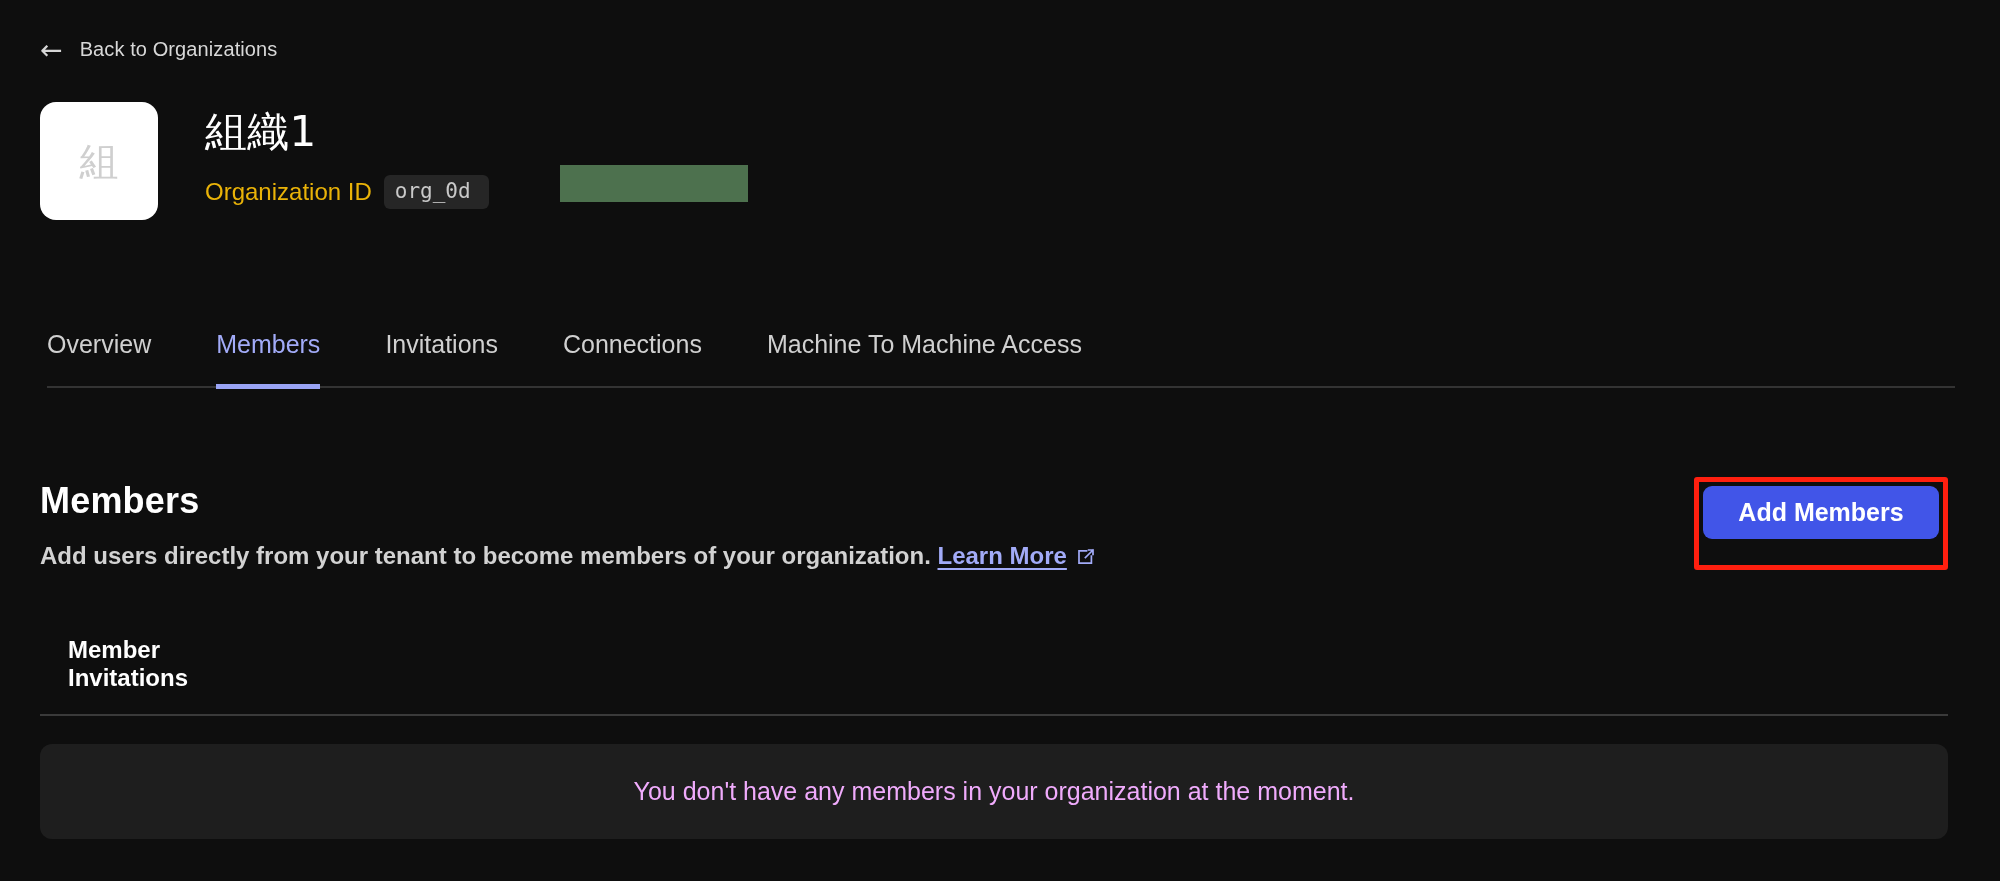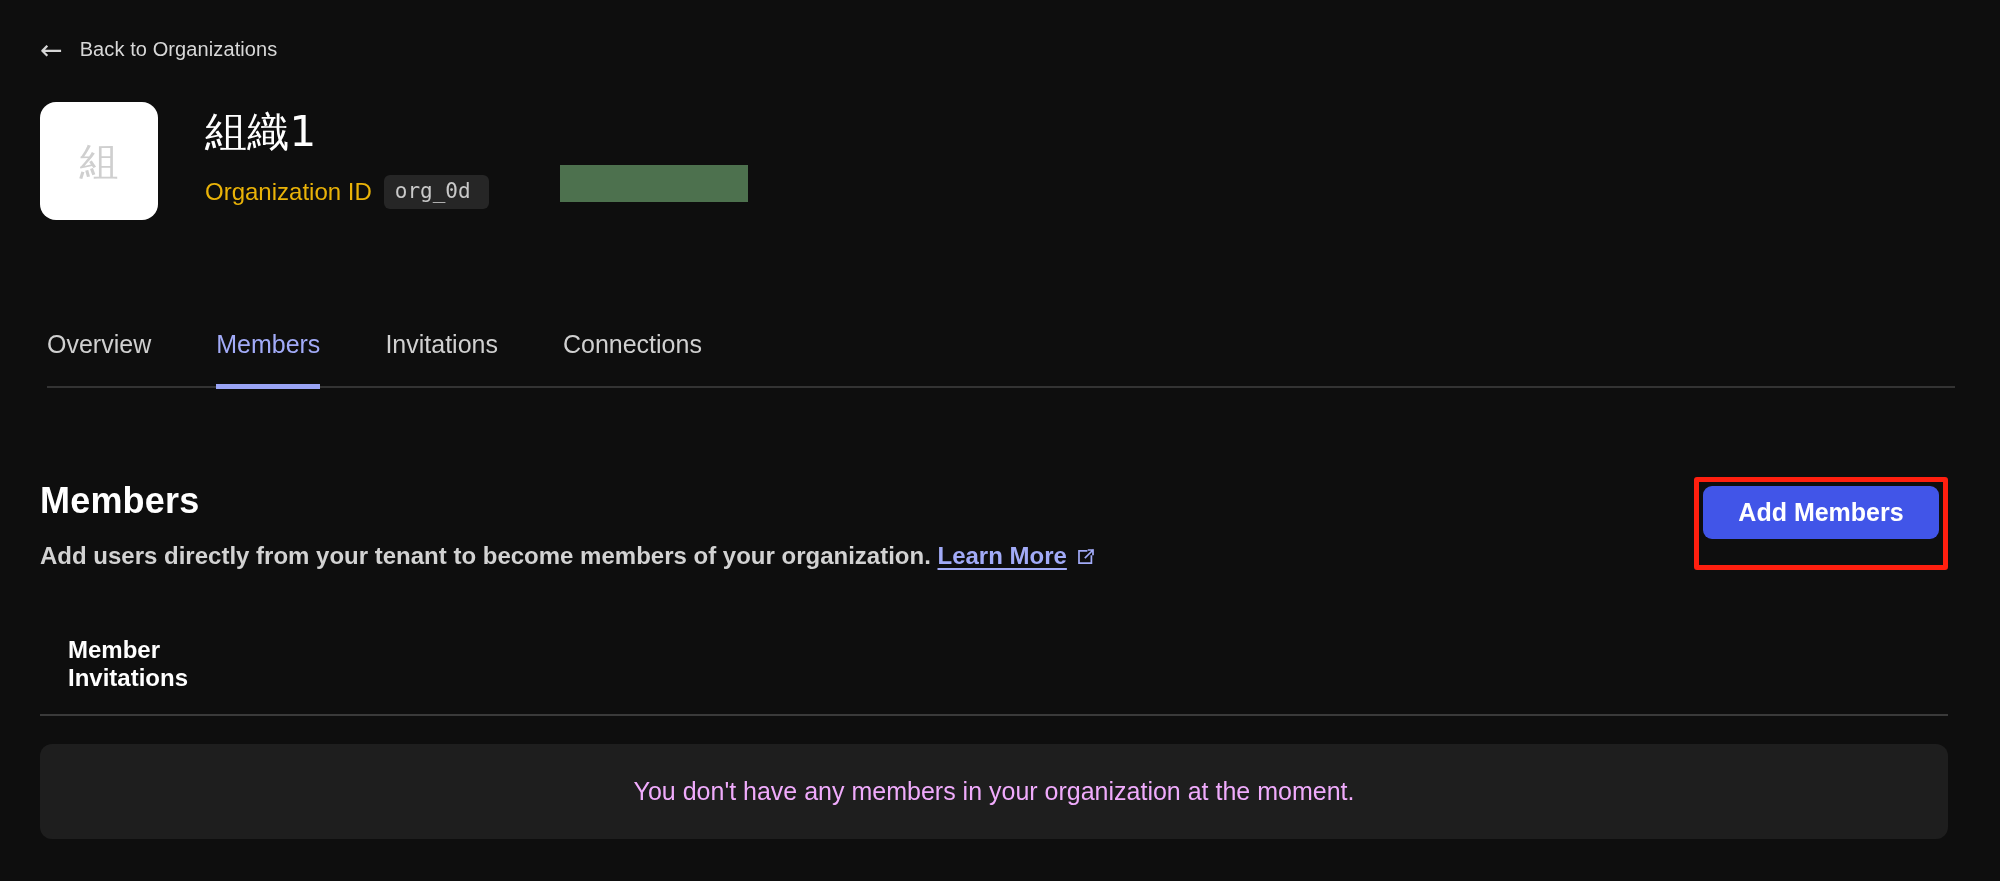--- a/index.html
+++ b/index.html
@@ -260,20 +260,21 @@
         <span class="redaction"></span>
       </div>
     </div>
   </div>
 
   <div class="tabs">
     <div class="tab">Overview</div>
     <div class="tab active">Members</div>
     <div class="tab">Invitations</div>
     <div class="tab">Connections</div>
+    <div class="tab">Machine To Machine Access</div>
   </div>
 
   <div class="section-head">
     <div class="section-title">Members</div>
     <div class="section-desc">
       <span>Add users directly from your tenant to become members of your organization.</span>
       <a class="learn-more">
         <span>Learn More</span><span class="ext-icon"><svg width="20" height="20" viewBox="0 0 20 20" fill="none" xmlns="http://www.w3.org/2000/svg">
               <path d="M3 3.8h7.5M3 3.8v12.4h12.4V9M9.4 10.6 17 3M12.6 3H17v4.4" stroke="#a2abf8" stroke-width="1.7" stroke-linecap="square"></path>
             </svg></span>

